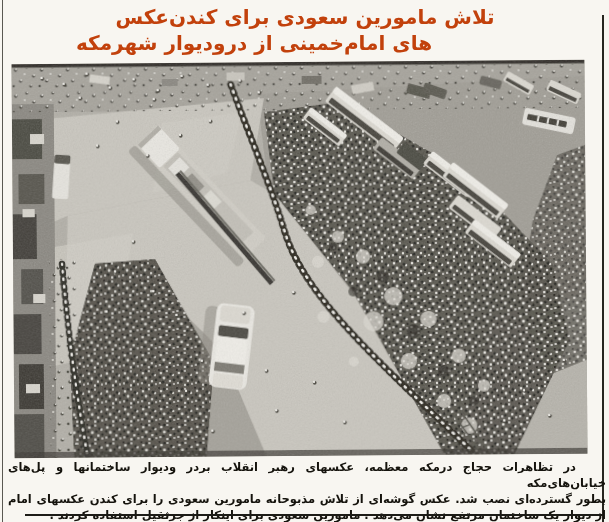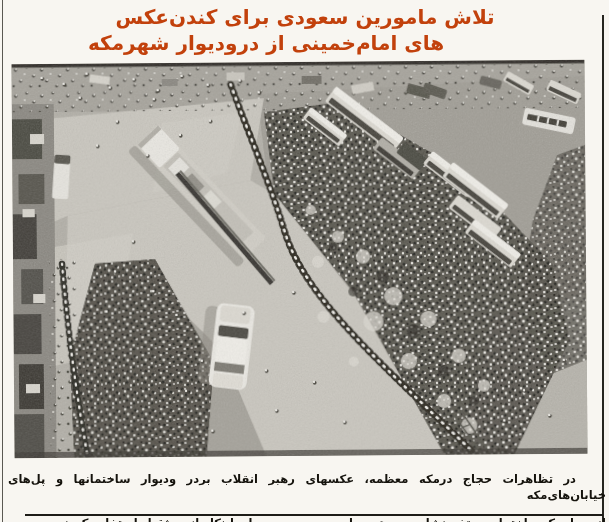--- a/index.html
+++ b/index.html
@@ -12,31 +12,31 @@
   .col-rule{position:absolute;background:#3f3d38;}
   #rule-left{left:2px;top:0;width:1px;height:522px;background:#5a5852;}
   #rule-right{left:602px;top:15px;width:2px;height:507px;background:#26251f;}
   .headline-line{
     position:absolute;white-space:nowrap;direction:rtl;
     transform:translateX(-50%);
     font-weight:bold;font-size:20px;line-height:24px;color:#c2410c;
     letter-spacing:.5px;
   }
   #hl1{left:305px;top:5px;}
-  #hl2{left:266px;top:31px;}
+  #hl2{left:254px;top:31px;}
   figure.photo{
     margin:0;position:absolute;left:13px;top:62px;width:573px;height:394px;
     background:#b2afa7;transform:rotate(-0.45deg);overflow:hidden;
   }
   figure.photo svg{display:block;width:573px;height:394px;}
   .caption{
     position:absolute;left:8px;top:459px;width:598px;
     direction:rtl;font-size:11.5px;font-weight:bold;line-height:16px;color:#15130d;
   }
-  .cap-line{text-align:justify;text-align-last:justify;margin-top:12px;}
+  .cap-line{text-align:justify;text-align-last:justify;}
   .cap-line.first{text-indent:30px;}
   .cap-line.last{text-align:right;text-align-last:right;}
   #rule-bottom{position:absolute;left:25px;top:514px;width:578px;height:2px;background:#1d1c17;}
 </style>
 </head>
 <body>
 
 <div id="rule-left" class="col-rule"></div>
 <div id="rule-right" class="col-rule"></div>
 
@@ -313,16 +313,17 @@
       <rect x="0" y="0" width="573" height="3.5" fill="#2e2c27"></rect>
       <rect x="0" y="388" width="573" height="6" fill="#3a3832" opacity="0.7"></rect>
     </g>
 
     <rect width="573" height="394" filter="url(#grain)" opacity="0.22"></rect>
   </svg>
 </figure>
 
 <div class="caption">
   <div class="cap-line first">در تظاهرات حجاج درمکه معظمه، عکسهای رهبر انقلاب بردر ودیوار ساختمانها و پل‌های خیابان‌های‌مکه</div>
+  <div class="cap-line">بطور گسترده‌ای نصب شد. عکس گوشه‌ای از تلاش مذبوحانه مامورین سعودی را برای کندن عکسهای امام</div>
   <div class="cap-line last">از دیوار یک ساختمان مرتفع نشان می‌دهد . مامورین سعودی برای اینکار از جرثقیل استفاده کردند .</div>
 </div>
 
 <div id="rule-bottom"></div>
 
 </body></html>

